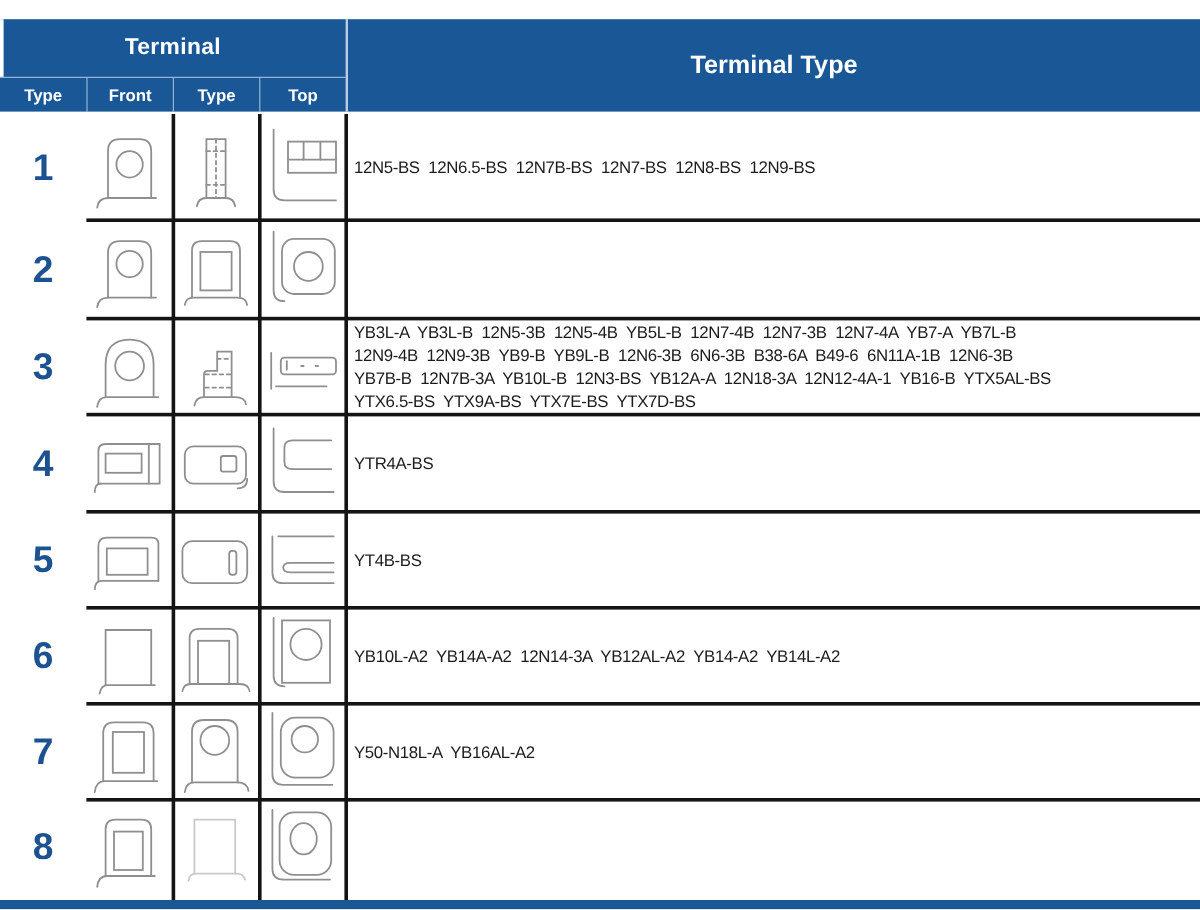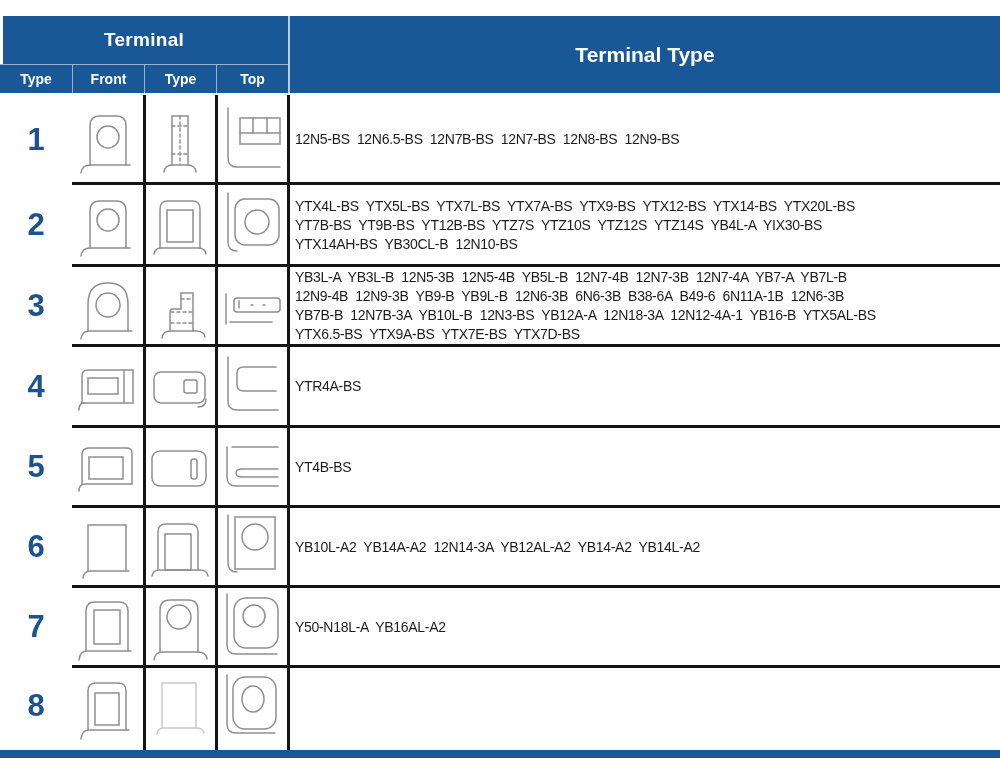--- a/index.html
+++ b/index.html
@@ -109,25 +109,20 @@
             <path d="M8,67 Q9,61 15,61 H52 Q59,61 60,67"></path>
           </svg>
         </div>
       <div class="cell">
           <svg width="68" height="76" viewBox="0 0 68 76">
         <path d="M10,6 V55 Q10,64 19,64"></path>
             <rect x="17" y="12" width="44" height="46" rx="10"></rect>
             <circle cx="39" cy="35" r="12"></circle>
           </svg>
         </div>
-      <div class="cell battery-cell">
-          <span class="codes">YTX4L-BS  YTX5L-BS  YTX7L-BS  YTX7A-BS  YTX9-BS  YTX12-BS  YTX14-BS  YTX20L-BS
-YT7B-BS  YT9B-BS  YT12B-BS  YTZ7S  YTZ10S  YTZ12S  YTZ14S  YB4L-A  YIX30-BS
-YTX14AH-BS  YB30CL-B  12N10-BS</span>
-        </div>
     </div>
 
     <div class="row" style="height:80px">
       <div class="cell type-cell">3</div>
       <div class="cell">
           <svg width="68" height="76" viewBox="0 0 68 76">
         <path d="M14,63 V36 Q14,15 34,15 Q54,15 54,36 V63"></path>
             <circle cx="34" cy="37" r="12"></circle>
             <path d="M7,71 Q8,63 15,63 H58"></path>
           </svg>

